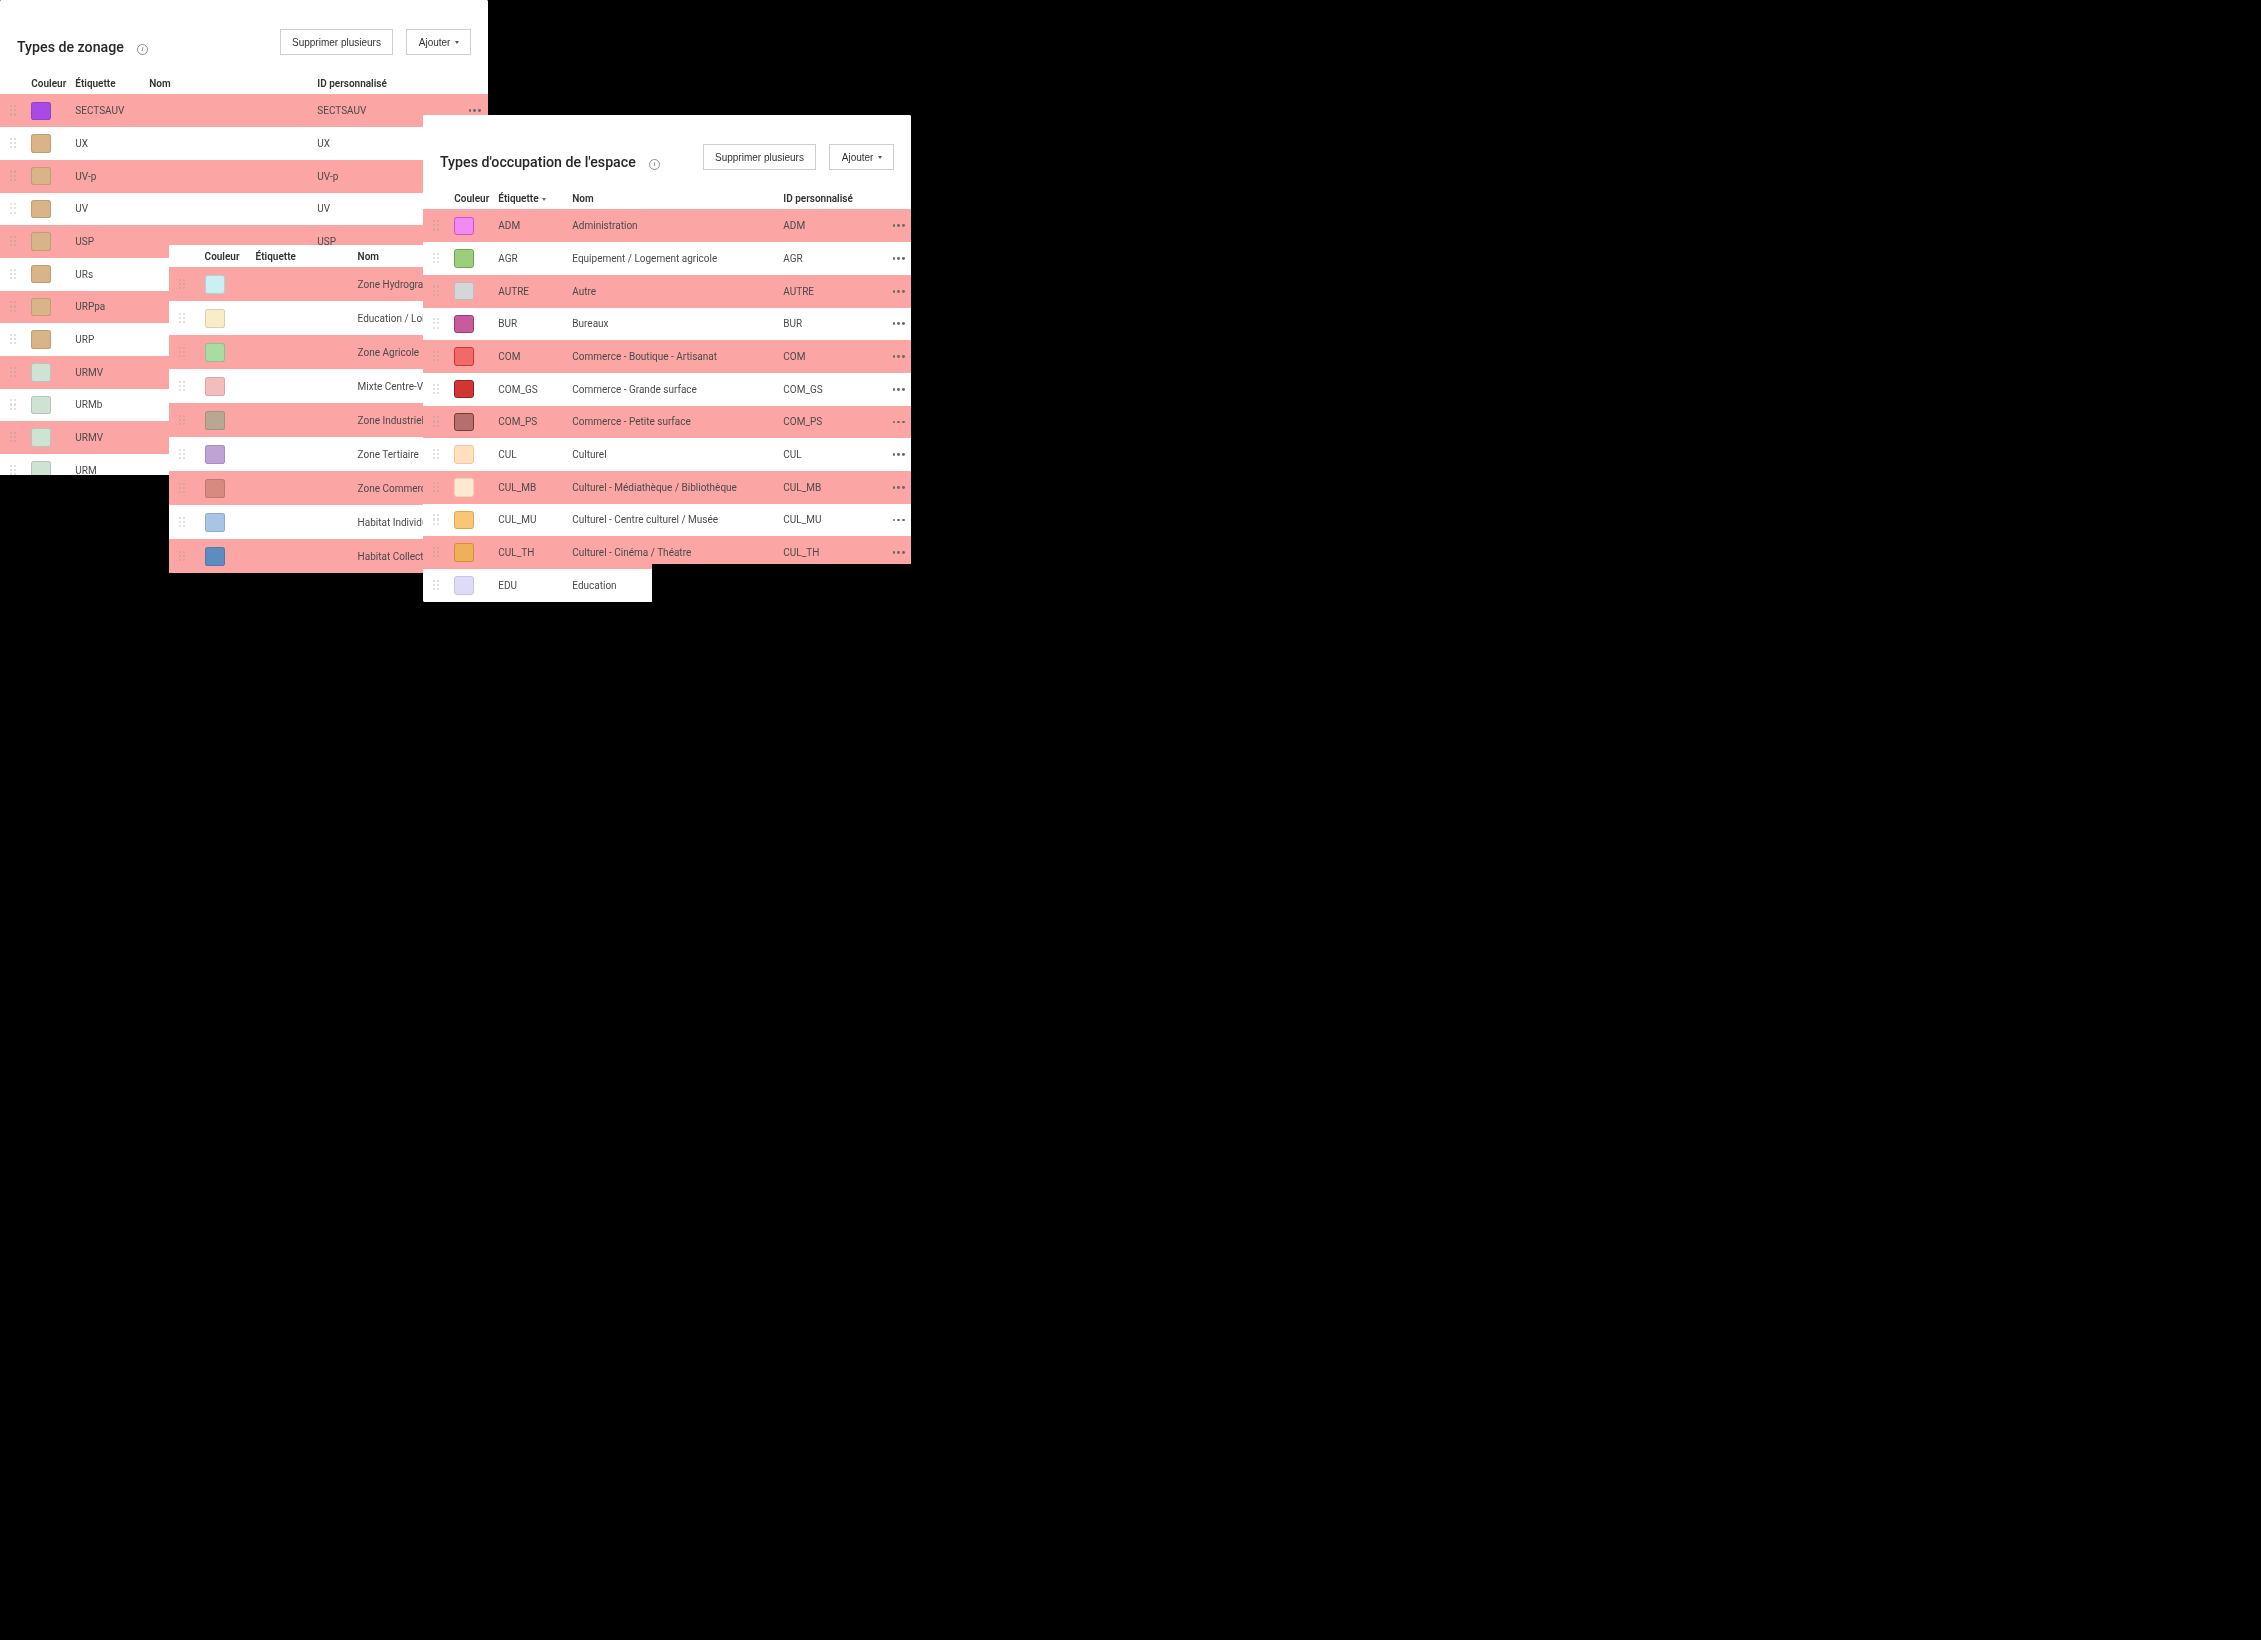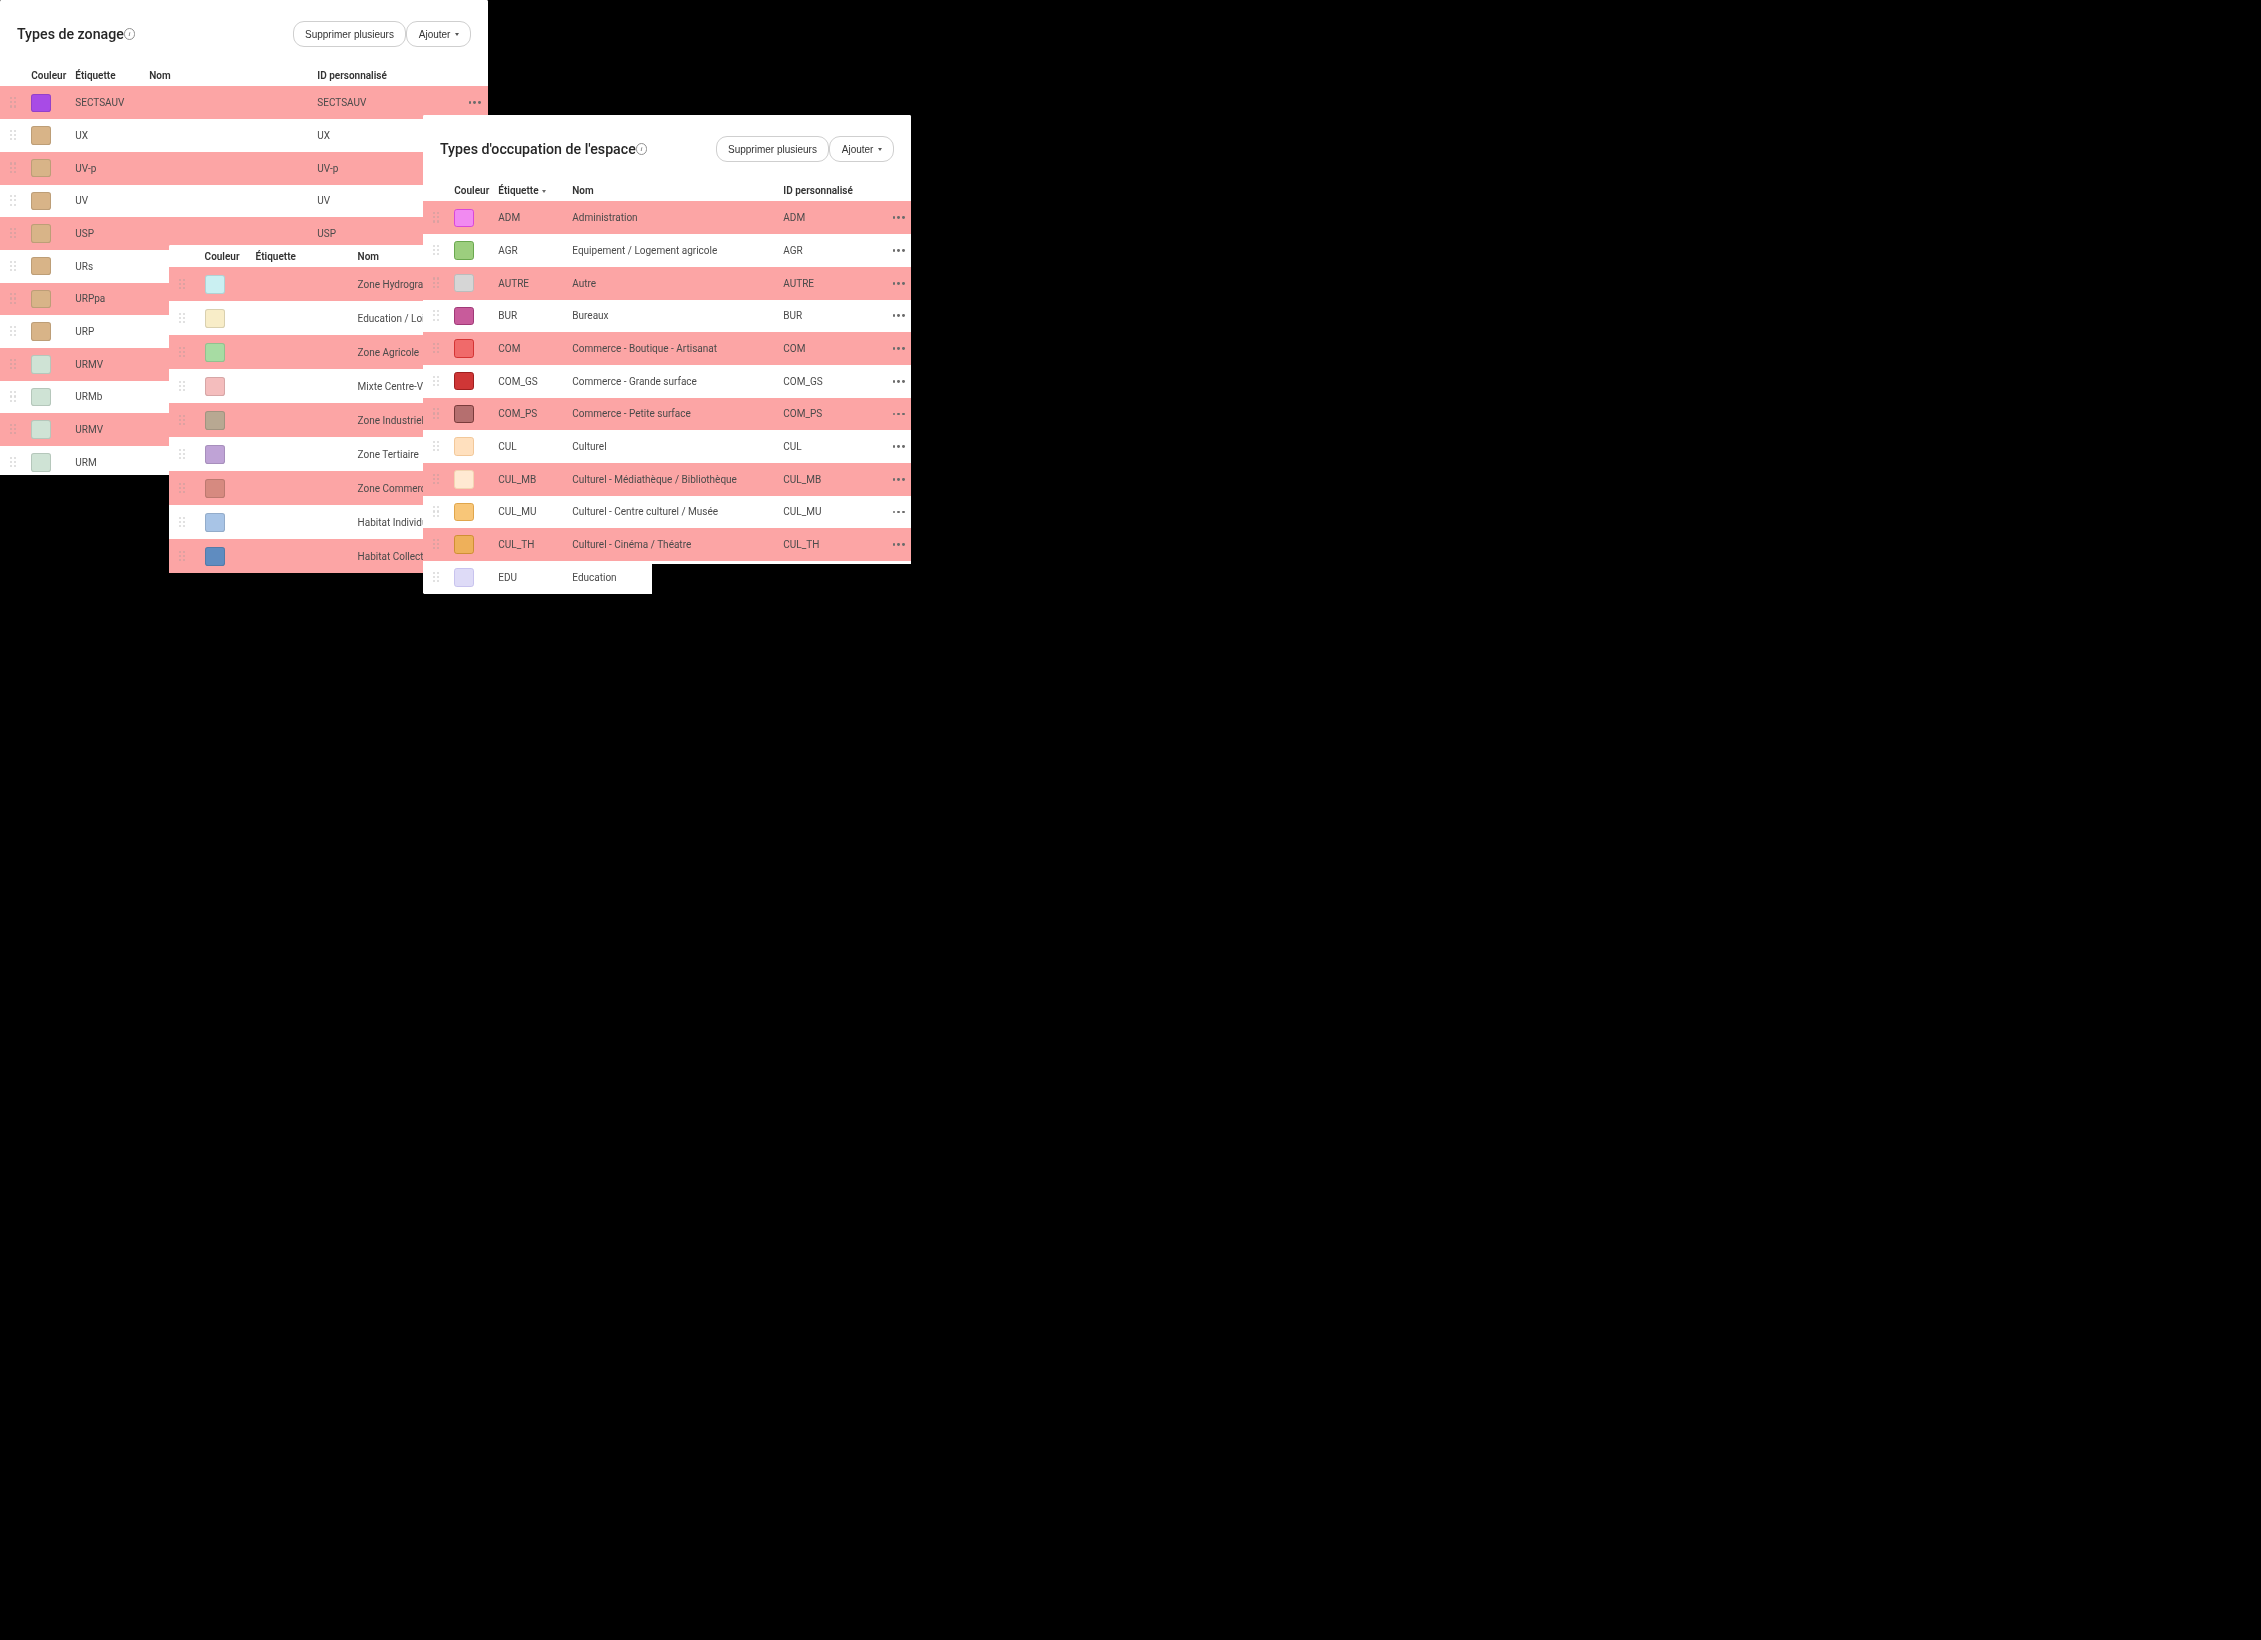--- a/index.html
+++ b/index.html
@@ -11,23 +11,24 @@
     position: relative;
     overflow: hidden;
   }
   .panel {
     background: #fff;
     position: absolute;
     border-radius: 1.4px;
   }
   .panel-header {
     display: flex;
-    align-items: center;
+    align-items: flex-end;
     padding: 21.3px 17px 17px 17px;
-    gap: 0;
+    gap: 13px;
+    margin-top: 8px;
   }
   .panel-title {
     font-size: 14.2px;
     font-weight: 500;
     color: #262626;
   }
   .info-icon {
     width: 11.4px;
     height: 11.4px;
     border: 1.1px solid #909090;
@@ -38,21 +39,21 @@
     font-size: 7.1px;
     color: #909090;
     font-style: italic;
     font-weight: 600;
     font-family: Georgia, serif;
   }
   .spacer { flex: 1; }
   .btn {
     border: 0.7px solid #cfcfcf;
     background: #fff;
-    border-radius: 11px;
+    border-radius: 0;
     padding: 6.4px 11.4px;
     font-size: 10px;
     color: #333;
     cursor: pointer;
     display: inline-flex;
     align-items: center;
     gap: 2.8px;
   }
   .caret-down {
     width: 0; height: 0;

